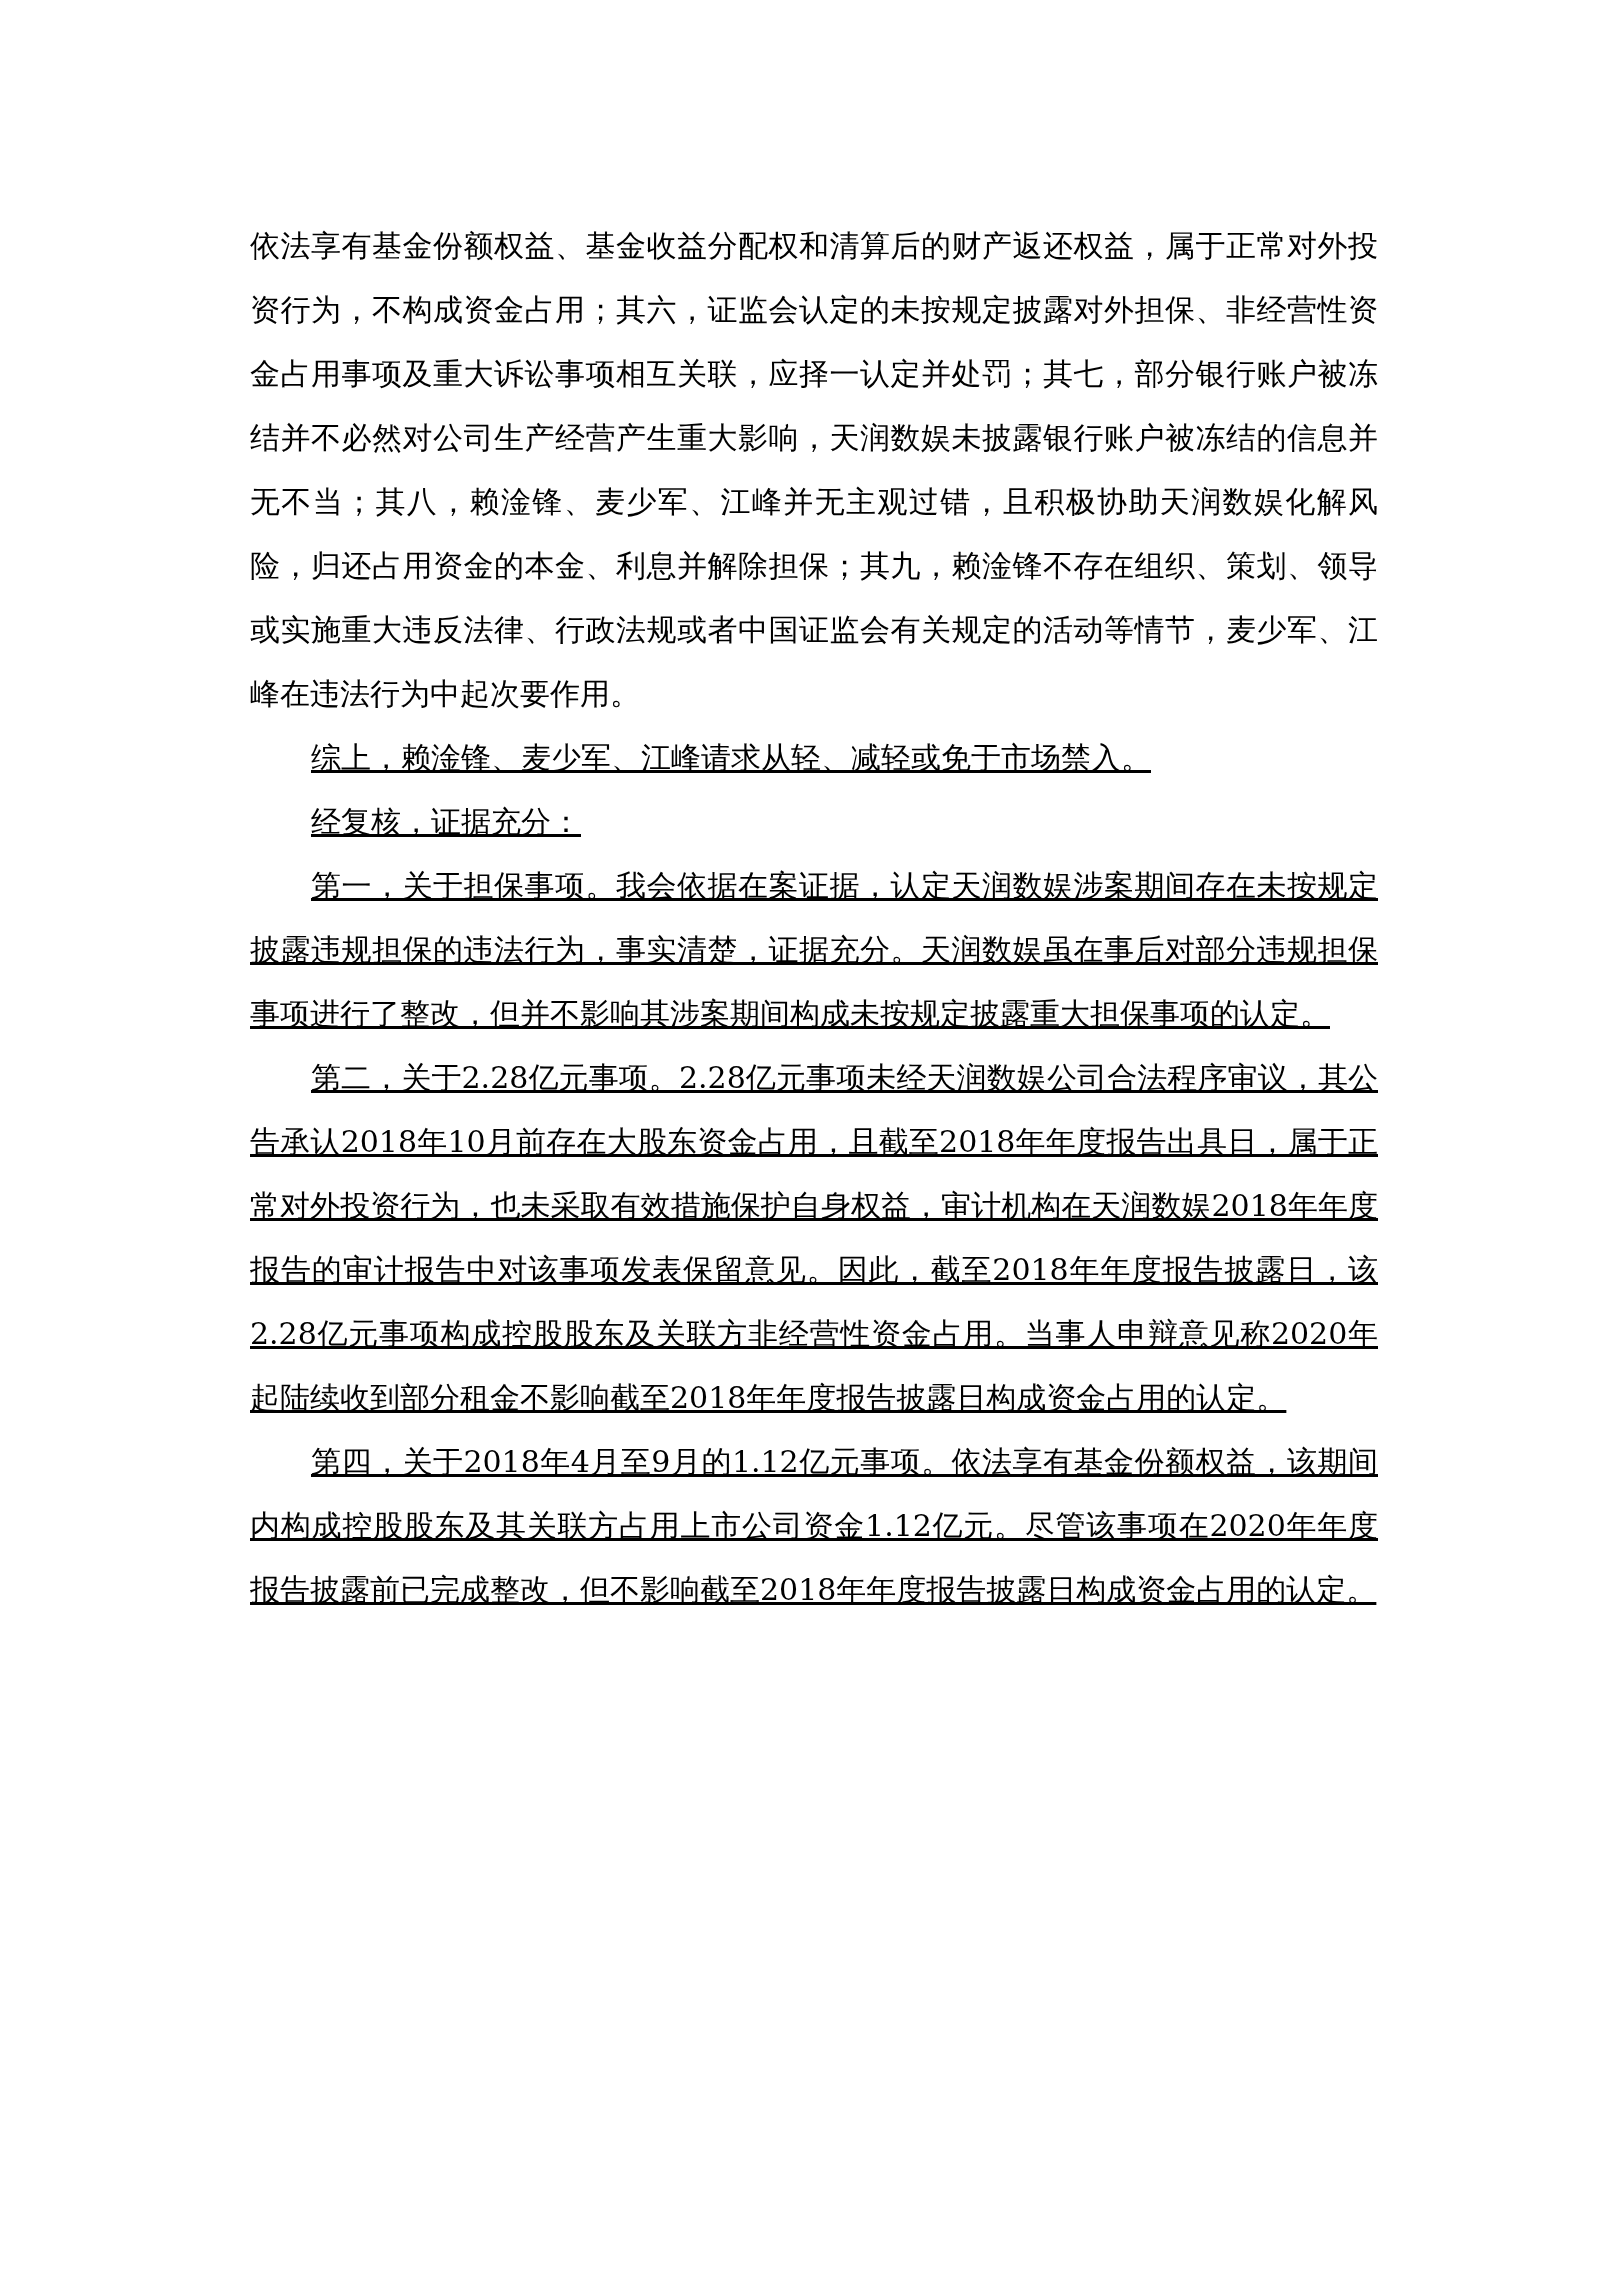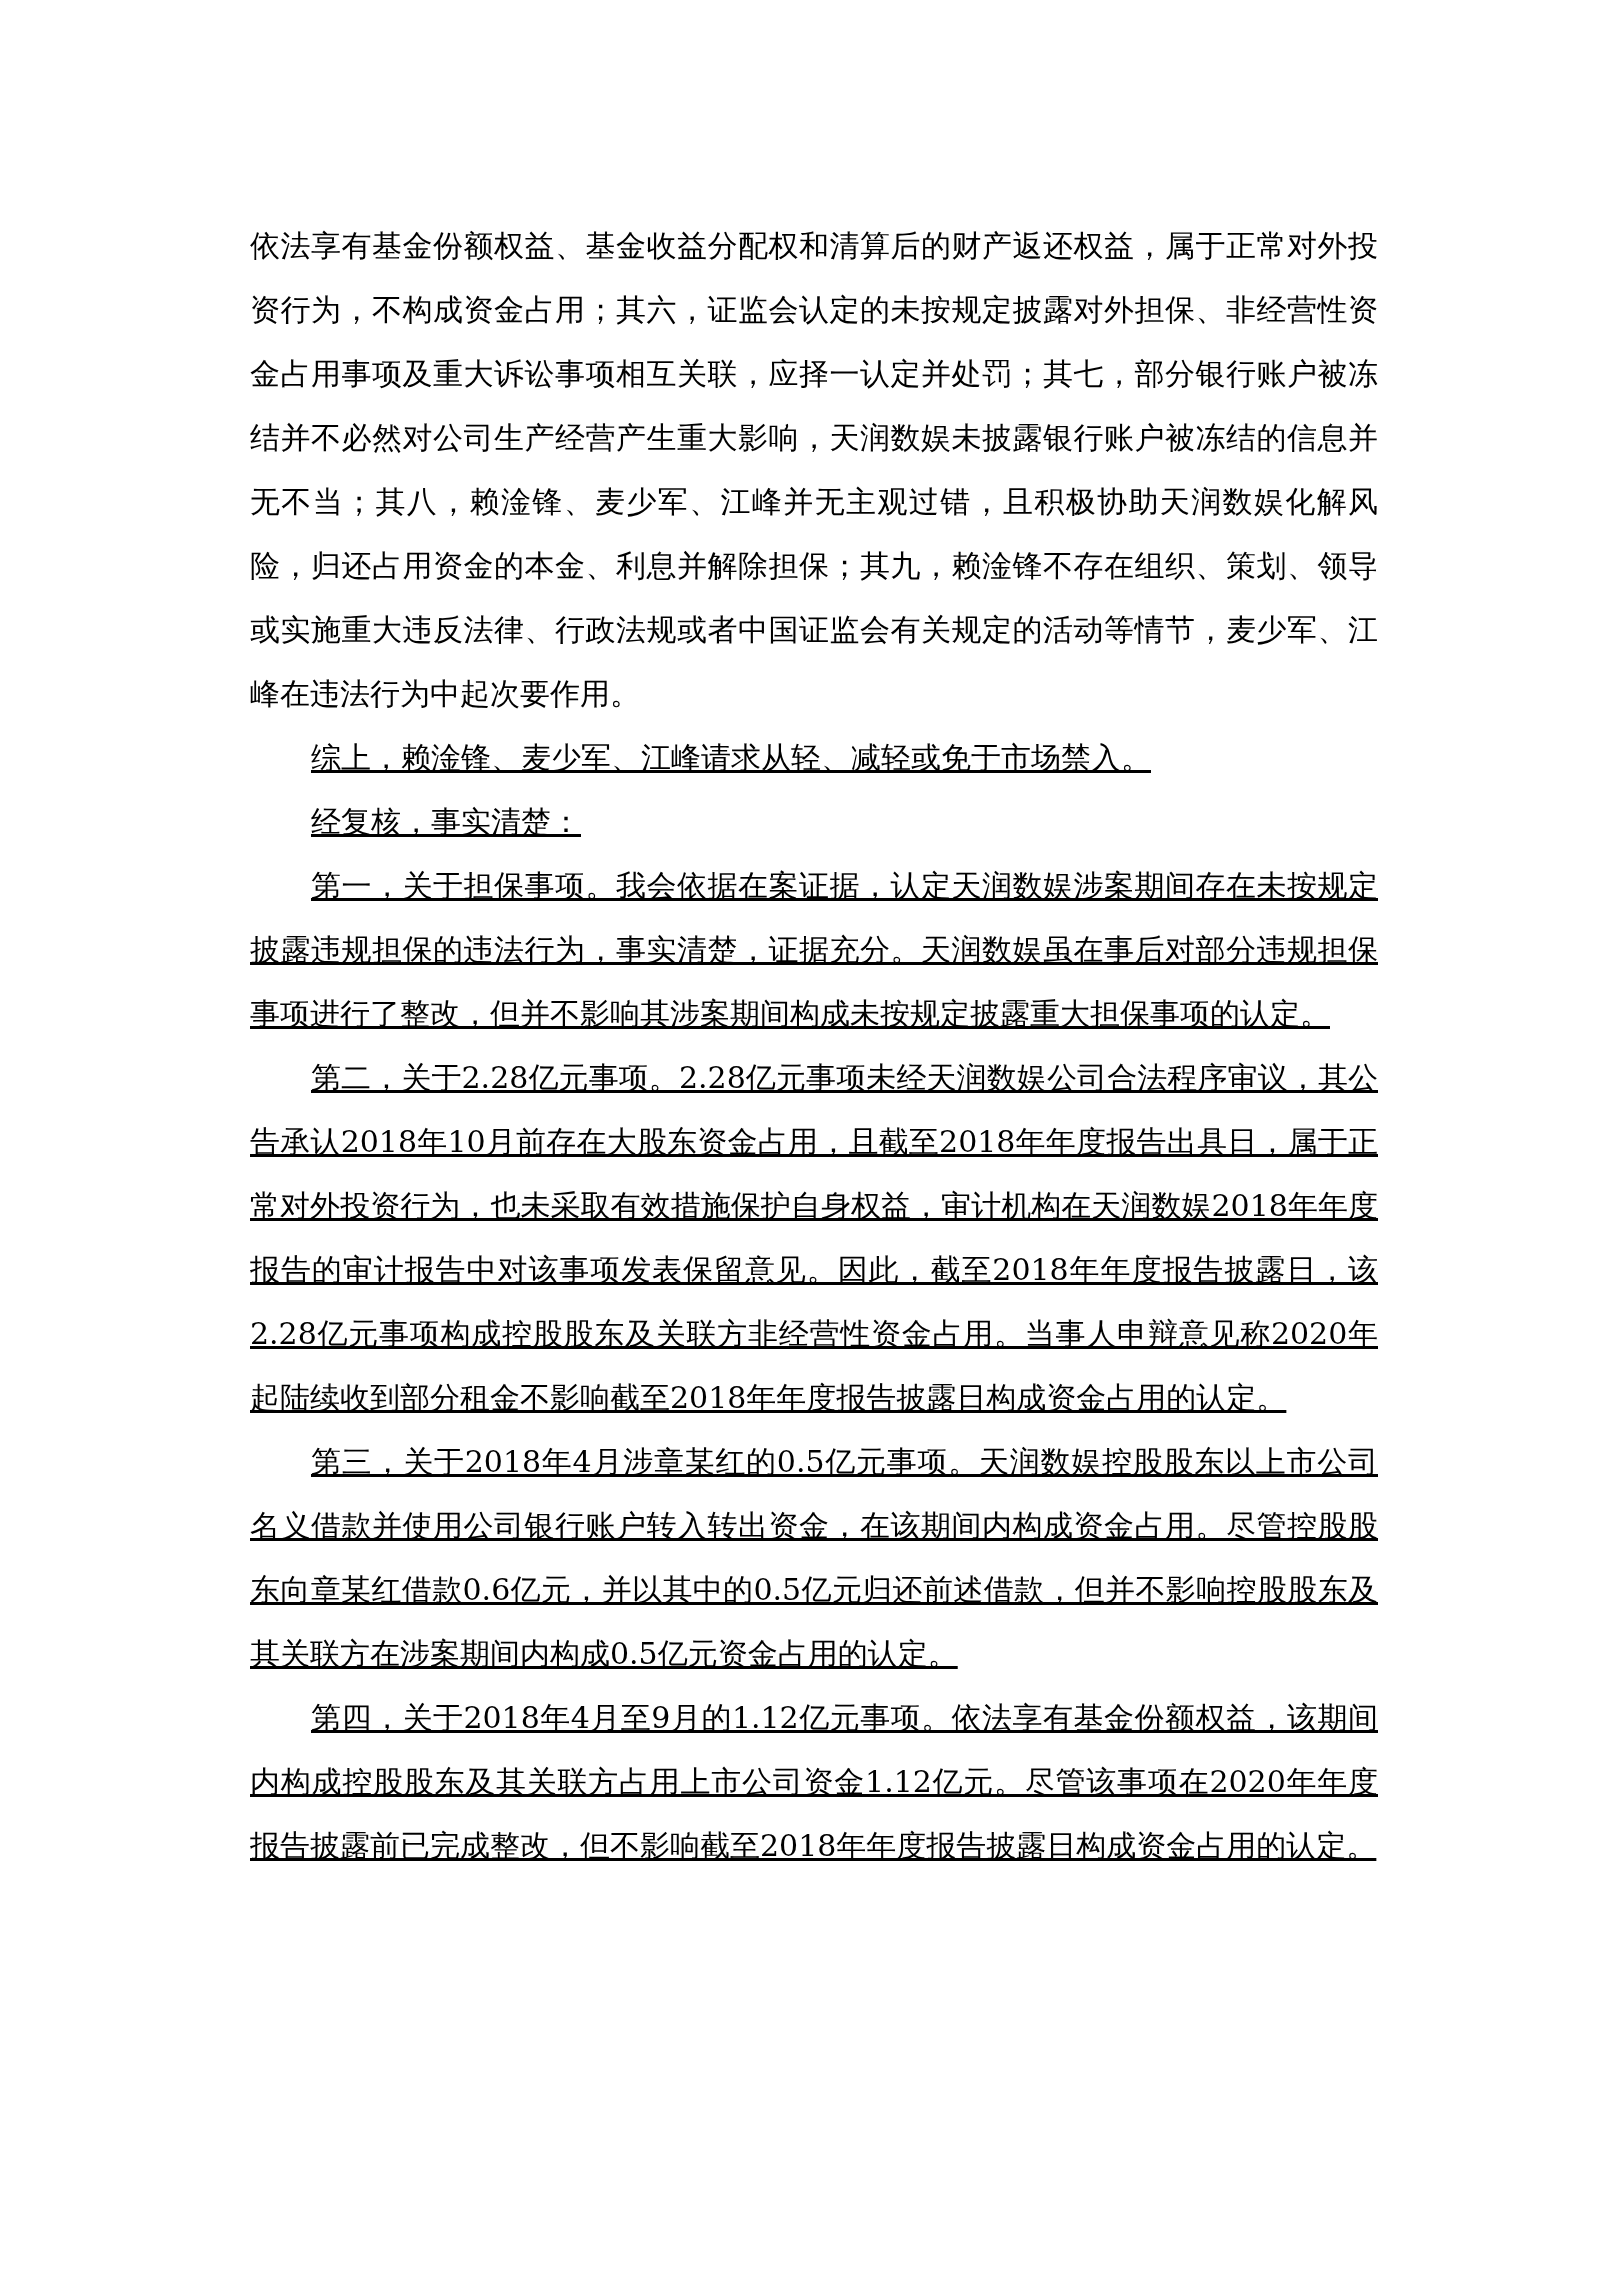--- a/index.html
+++ b/index.html
@@ -34,19 +34,18 @@
       text-indent: 61px;
       text-decoration: underline;
     }
   </style>
 </head>
 <body>
 
 <div class="page">
   <p class="para">依法享有基金份额权益、基金收益分配权和清算后的财产返还权益，属于正常对外投资行为，不构成资金占用；其六，证监会认定的未按规定披露对外担保、非经营性资金占用事项及重大诉讼事项相互关联，应择一认定并处罚；其七，部分银行账户被冻结并不必然对公司生产经营产生重大影响，天润数娱未披露银行账户被冻结的信息并无不当；其八，赖淦锋、麦少军、江峰并无主观过错，且积极协助天润数娱化解风险，归还占用资金的本金、利息并解除担保；其九，赖淦锋不存在组织、策划、领导或实施重大违反法律、行政法规或者中国证监会有关规定的活动等情节，麦少军、江峰在违法行为中起次要作用。</p>
   <p class="para indent">综上，赖淦锋、麦少军、江峰请求从轻、减轻或免于市场禁入。</p>
-  <p class="para indent">经复核，事实清楚：</p>
+  <p class="para indent">经复核，证据充分：</p>
   <p class="para indent">第一，关于担保事项。我会依据在案证据，认定天润数娱涉案期间存在未按规定披露违规担保的违法行为，事实清楚，证据充分。天润数娱虽在事后对部分违规担保事项进行了整改，但并不影响其涉案期间构成未按规定披露重大担保事项的认定。</p>
   <p class="para indent">第二，关于2.28亿元事项。2.28亿元事项未经天润数娱公司合法程序审议，其公告承认2018年10月前存在大股东资金占用，且截至2018年年度报告出具日，属于正常对外投资行为，也未采取有效措施保护自身权益，审计机构在天润数娱2018年年度报告的审计报告中对该事项发表保留意见。因此，截至2018年年度报告披露日，该2.28亿元事项构成控股股东及关联方非经营性资金占用。当事人申辩意见称2020年起陆续收到部分租金不影响截至2018年年度报告披露日构成资金占用的认定。</p>
-  <p class="para indent">第三，关于2018年4月涉章某红的0.5亿元事项。天润数娱控股股东以上市公司名义借款并使用公司银行账户转入转出资金，在该期间内构成资金占用。尽管控股股东向章某红借款0.6亿元，并以其中的0.5亿元归还前述借款，但并不影响控股股东及其关联方在涉案期间内构成0.5亿元资金占用的认定。</p>
   <p class="para indent">第四，关于2018年4月至9月的1.12亿元事项。依法享有基金份额权益，该期间内构成控股股东及其关联方占用上市公司资金1.12亿元。尽管该事项在2020年年度报告披露前已完成整改，但不影响截至2018年年度报告披露日构成资金占用的认定。</p>
 </div>
 
 
 </body></html>

